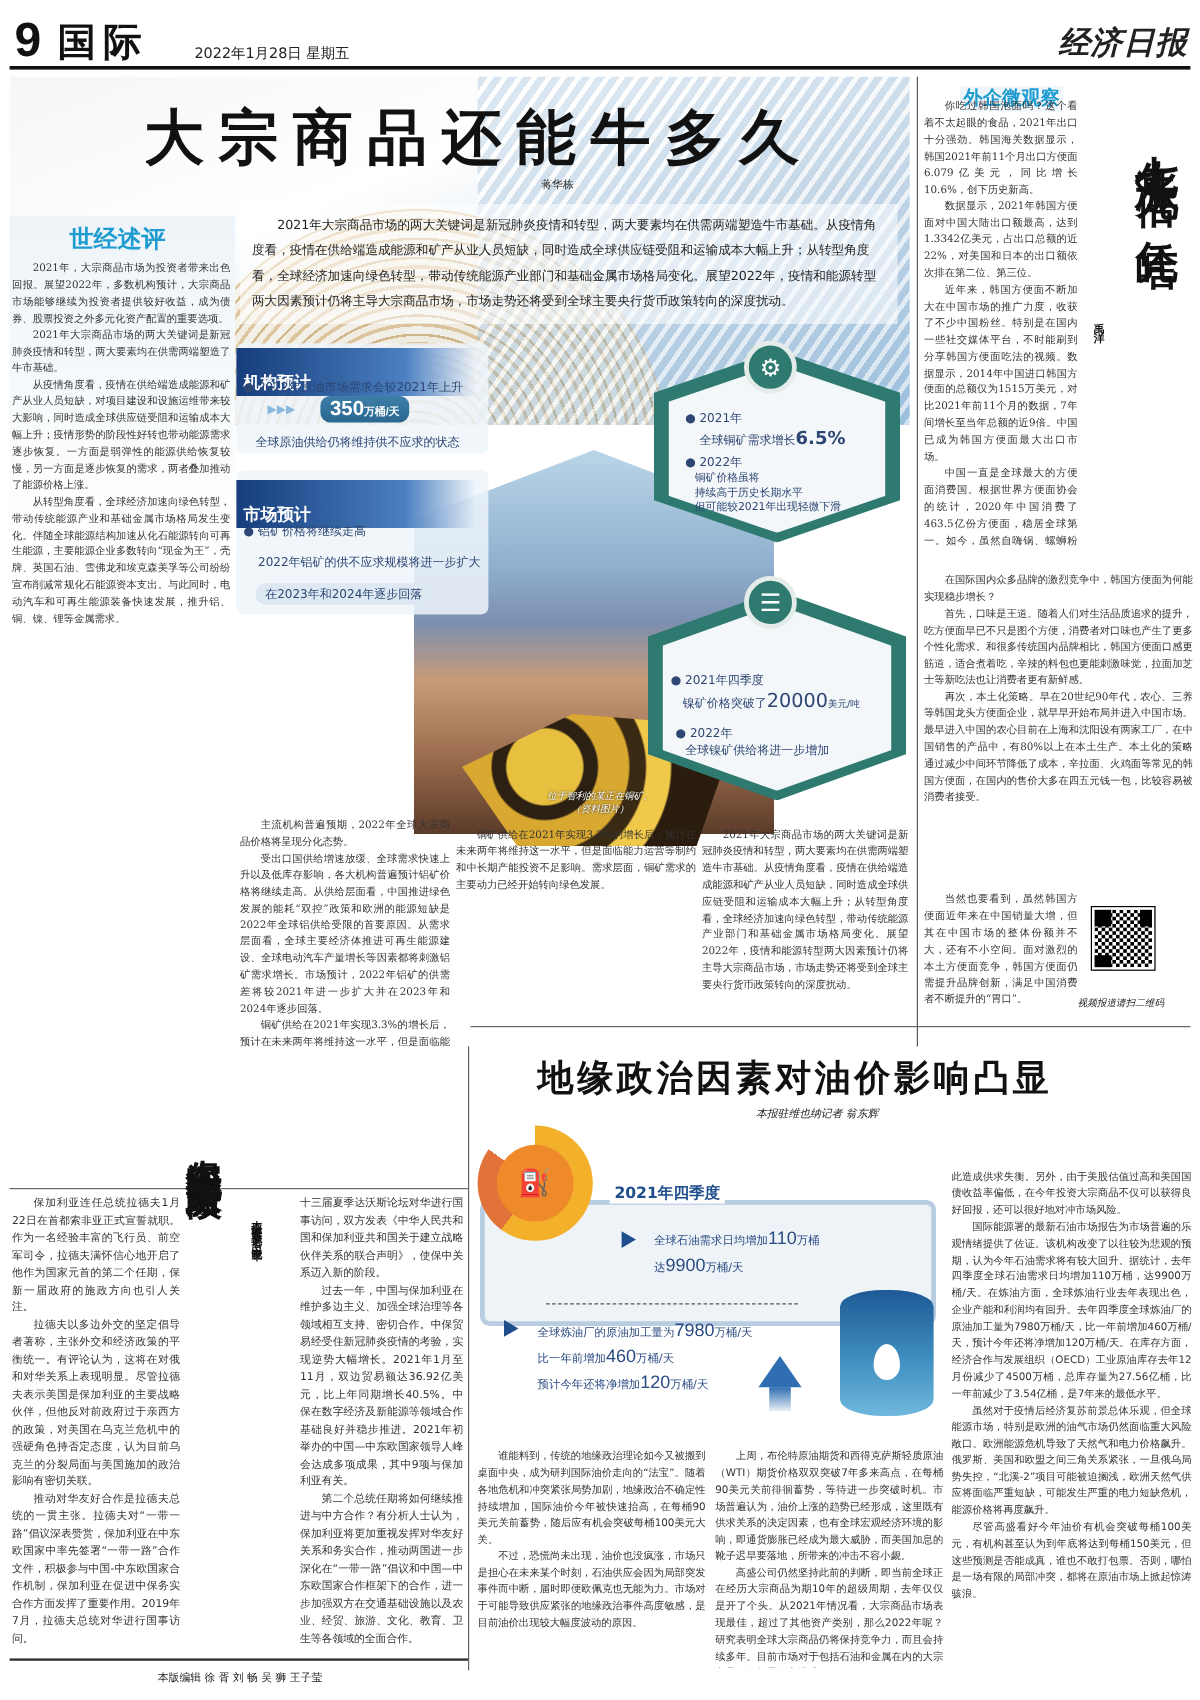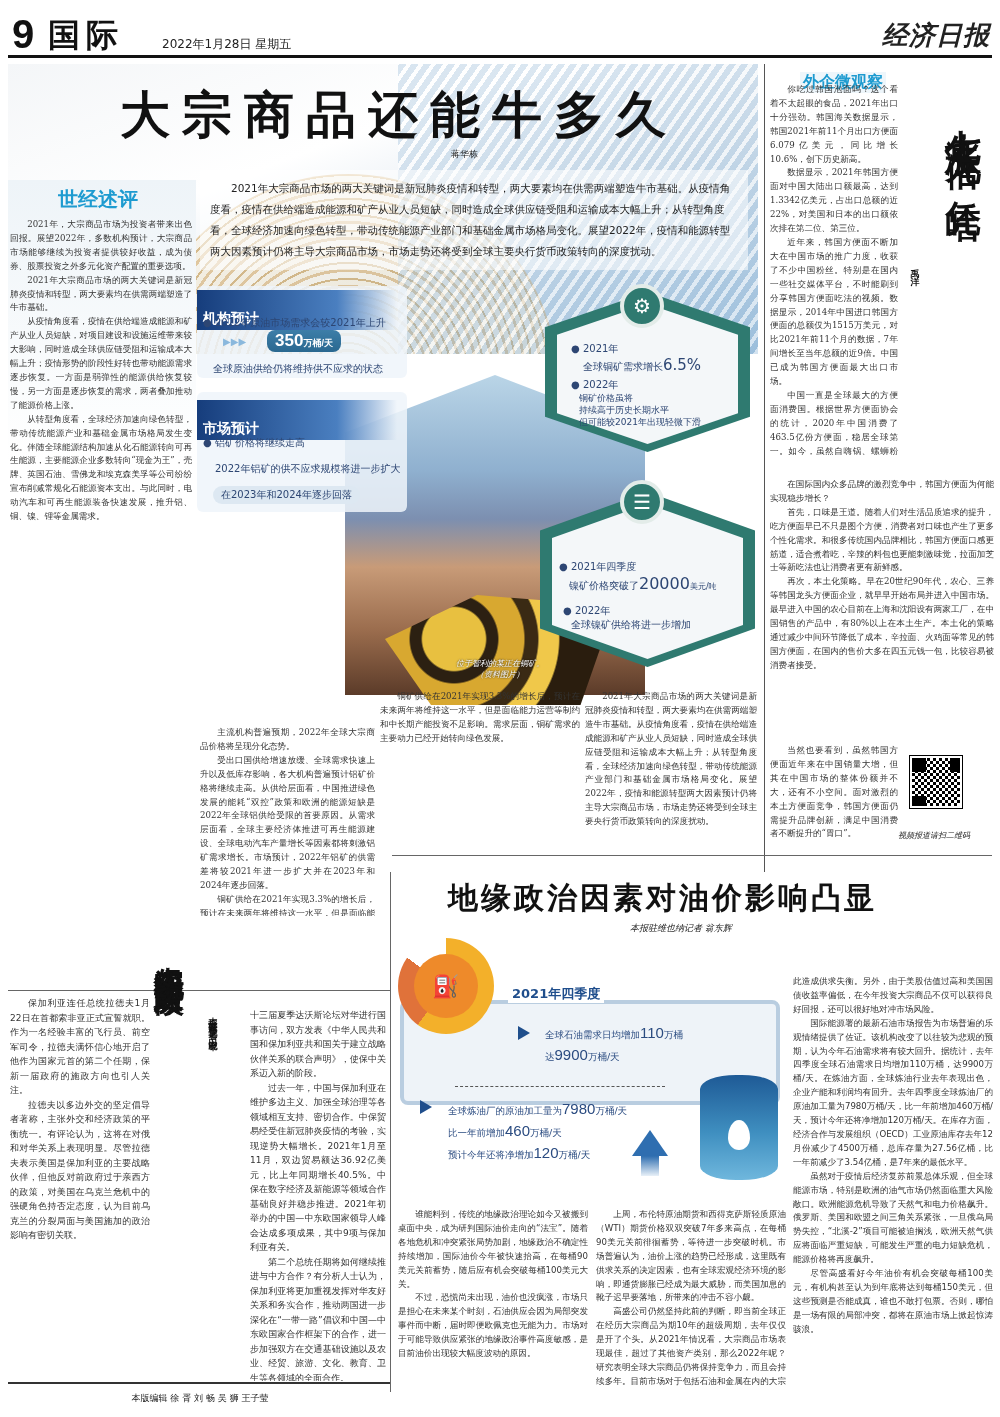--- a/index.html
+++ b/index.html
@@ -103,36 +103,36 @@
   <div class="panel" style="left:2px;top:112px;width:210px;height:120px;"></div>
   <div class="band" style="left:2px;top:120px;width:200px;">市场预计</div>
   <div class="info-txt" style="left:8px;top:156px;">● <span>铝矿价格将继续走高</span></div>
   <div class="info-txt" style="left:20px;top:182px;">2022年铝矿的供不应求规模将进一步扩大</div>
   <div class="info-txt" style="left:18px;top:206px;background:#dde8f2;border-radius:10px;padding:2px 8px;">在2023年和2024年逐步回落</div>
 
   <div class="hex" style="left:350px;top:12px;width:205px;height:160px;"></div>
   <div class="hex-in" style="left:362px;top:24px;width:181px;height:140px;"></div>
   <div class="icon-circle" style="left:425px;top:4px;">⚙</div>
   <div class="info-txt" style="left:376px;top:62px;">● <span>2021年</span></div>
-  <div class="info-txt" style="left:388px;top:76px;"><span>全球铜矿需求增长</span><span style="font-size:15px;">6.5%</span></div>
+  <div class="info-txt" style="left:388px;top:76px;"><span>全球铜矿需求增长</span><span style="font-size:15px;font-weight:bold;">6.5%</span></div>
   <div class="info-txt" style="left:376px;top:98px;">● <span>2022年</span></div>
   <div class="info-txt" style="left:384px;top:112px;font-size:9px;">铜矿价格虽将</div>
   <div class="info-txt" style="left:384px;top:124px;font-size:9px;">持续高于历史长期水平</div>
   <div class="info-txt" style="left:384px;top:136px;font-size:9px;">但可能较2021年出现轻微下滑</div>
 
   <div class="hex" style="left:345px;top:212px;width:215px;height:175px;"></div>
   <div class="hex-in" style="left:357px;top:224px;width:191px;height:155px;"></div>
   <div class="icon-circle" style="left:425px;top:200px;">☰</div>
   <div class="info-txt" style="left:364px;top:280px;">● <span>2021年四季度</span></div>
   <div class="info-txt" style="left:374px;top:294px;"><span>镍矿价格突破了</span><span style="font-size:16px;">20000</span><span style="font-size:8px;">美元/吨</span></div>
   <div class="info-txt" style="left:368px;top:324px;">● <span>2022年</span></div>
   <div class="info-txt" style="left:376px;top:338px;">全球镍矿供给将进一步增加</div>
 </div>
 
-<div class="abs col" style="left:200px;top:682px;width:175px;height:190px;overflow:hidden;margin-top:44px;">
+<div class="abs col" style="left:200px;top:682px;width:175px;height:190px;overflow:hidden;">
   <p>主流机构普遍预期，2022年全球大宗商品价格将呈现分化态势。</p>
   <p>受出口国供给增速放缓、全球需求快速上升以及低库存影响，各大机构普遍预计铝矿价格将继续走高。从供给层面看，中国推进绿色发展的能耗“双控”政策和欧洲的能源短缺是2022年全球铝供给受限的首要原因。从需求层面看，全球主要经济体推进可再生能源建设、全球电动汽车产量增长等因素都将刺激铝矿需求增长。市场预计，2022年铝矿的供需差将较2021年进一步扩大并在2023年和2024年逐步回落。</p>
   <p>铜矿供给在2021年实现3.3%的增长后，预计在未来两年将维持这一水平，但是面临能力运营等制约和中长期产能投资不足影响。需求层面，铜矿需求的主要动力已经开始转向绿色发展。</p>
 </div>
 <div class="abs col" style="left:380px;top:690px;width:200px;height:180px;overflow:hidden;">
   <p>铜矿供给在2021年实现3.3%的增长后，预计在未来两年将维持这一水平，但是面临能力运营等制约和中长期产能投资不足影响。需求层面，铜矿需求的主要动力已经开始转向绿色发展。</p>
 </div>
 <div class="abs col" style="left:585px;top:690px;width:172px;height:180px;overflow:hidden;">
   <p>2021年大宗商品市场的两大关键词是新冠肺炎疫情和转型，两大要素均在供需两端塑造牛市基础。从疫情角度看，疫情在供给端造成能源和矿产从业人员短缺，同时造成全球供应链受阻和运输成本大幅上升；从转型角度看，全球经济加速向绿色转型，带动传统能源产业部门和基础金属市场格局变化。展望2022年，疫情和能源转型两大因素预计仍将主导大宗商品市场，市场走势还将受到全球主要央行货币政策转向的深度扰动。</p>
 </div>
@@ -197,20 +197,21 @@
   <p>国际能源署的最新石油市场报告为市场普遍的乐观情绪提供了佐证。该机构改变了以往较为悲观的预期，认为今年石油需求将有较大回升。据统计，去年四季度全球石油需求日均增加110万桶，达9900万桶/天。在炼油方面，全球炼油行业去年表现出色，企业产能和利润均有回升。去年四季度全球炼油厂的原油加工量为7980万桶/天，比一年前增加460万桶/天，预计今年还将净增加120万桶/天。在库存方面，经济合作与发展组织（OECD）工业原油库存去年12月份减少了4500万桶，总库存量为27.56亿桶，比一年前减少了3.54亿桶，是7年来的最低水平。</p>
   <p>虽然对于疫情后经济复苏前景总体乐观，但全球能源市场，特别是欧洲的油气市场仍然面临重大风险敞口。欧洲能源危机导致了天然气和电力价格飙升。俄罗斯、美国和欧盟之间三角关系紧张，一旦俄乌局势失控，“北溪-2”项目可能被迫搁浅，欧洲天然气供应将面临严重短缺，可能发生严重的电力短缺危机，能源价格将再度飙升。</p>
   <p>尽管高盛看好今年油价有机会突破每桶100美元，有机构甚至认为到年底将达到每桶150美元，但这些预测是否能成真，谁也不敢打包票。否则，哪怕是一场有限的局部冲突，都将在原油市场上掀起惊涛骇浪。</p>
 </div>
 
 <div class="abs vtitle" style="left:148px;top:942px;font-size:30px;letter-spacing:2px;">中保深化合作迈入新阶段</div>
 <div class="abs vtitle" style="left:206px;top:1010px;font-size:9px;letter-spacing:2px;">本报驻索非亚记者  田晓军</div>
 <div class="abs col" style="left:10px;top:996px;width:140px;height:385px;overflow:hidden;font-family:'DejaVu Sans',sans-serif;font-size:9px;line-height:14.5px;">
   <p>保加利亚连任总统拉德夫1月22日在首都索非亚正式宣誓就职。作为一名经验丰富的飞行员、前空军司令，拉德夫满怀信心地开启了他作为国家元首的第二个任期，保新一届政府的施政方向也引人关注。</p>
   <p>拉德夫以多边外交的坚定倡导者著称，主张外交和经济政策的平衡统一。有评论认为，这将在对俄和对华关系上表现明显。尽管拉德夫表示美国是保加利亚的主要战略伙伴，但他反对前政府过于亲西方的政策，对美国在乌克兰危机中的强硬角色持否定态度，认为目前乌克兰的分裂局面与美国施加的政治影响有密切关联。</p>
+  <p>推动对华友好合作是拉德夫总统的一贯主张。拉德夫对“一带一路”倡议深表赞赏，保加利亚在中东欧国家中率先签署“一带一路”合作文件，积极参与中国-中东欧国家合作机制，保加利亚在促进中保务实合作方面发挥了重要作用。2019年7月，拉德夫总统对华进行国事访问。</p>
 </div>
 <div class="abs col" style="left:250px;top:996px;width:136px;height:385px;overflow:hidden;font-family:'DejaVu Sans',sans-serif;font-size:9px;line-height:14.5px;">
-  <p style="text-indent:0;margin-top:12px;">十三届夏季达沃斯论坛对华进行国事访问，双方发表《中华人民共和国和保加利亚共和国关于建立战略伙伴关系的联合声明》，使保中关系迈入新的阶段。</p>
+  <p style="text-indent:0;">十三届夏季达沃斯论坛对华进行国事访问，双方发表《中华人民共和国和保加利亚共和国关于建立战略伙伴关系的联合声明》，使保中关系迈入新的阶段。</p>
   <p>过去一年，中国与保加利亚在维护多边主义、加强全球治理等各领域相互支持、密切合作。中保贸易经受住新冠肺炎疫情的考验，实现逆势大幅增长。2021年1月至11月，双边贸易额达36.92亿美元，比上年同期增长40.5%。中保在数字经济及新能源等领域合作基础良好并稳步推进。2021年初举办的中国—中东欧国家领导人峰会达成多项成果，其中9项与保加利亚有关。</p>
   <p>第二个总统任期将如何继续推进与中方合作？有分析人士认为，保加利亚将更加重视发挥对华友好关系和务实合作，推动两国进一步深化在“一带一路”倡议和中国—中东欧国家合作框架下的合作，进一步加强双方在交通基础设施以及农业、经贸、旅游、文化、教育、卫生等各领域的全面合作。</p>
 </div>
 
 <div class="abs footer">本版编辑  徐  胥  刘  畅  吴  狮  王子莹</div>
 
 </body></html>

